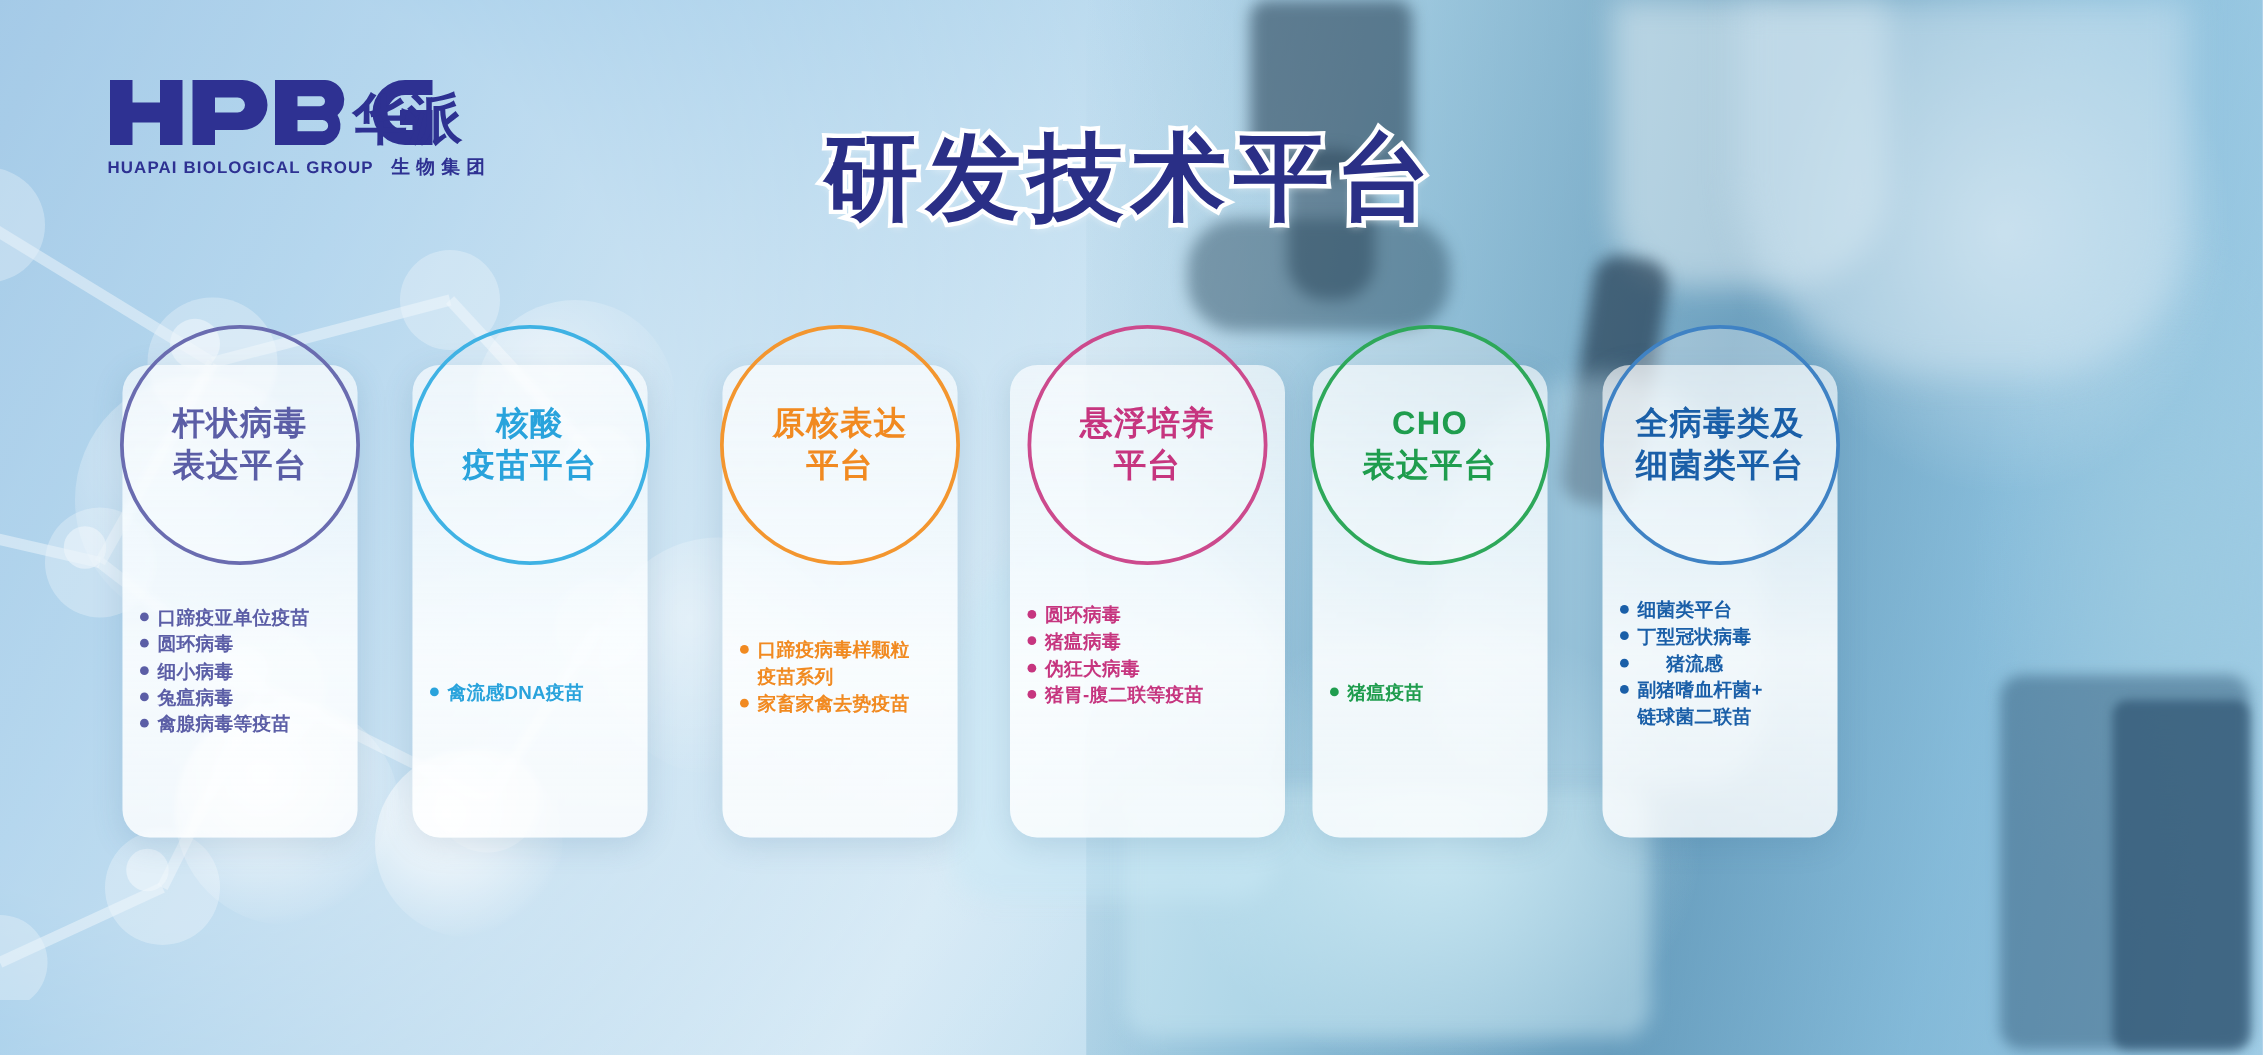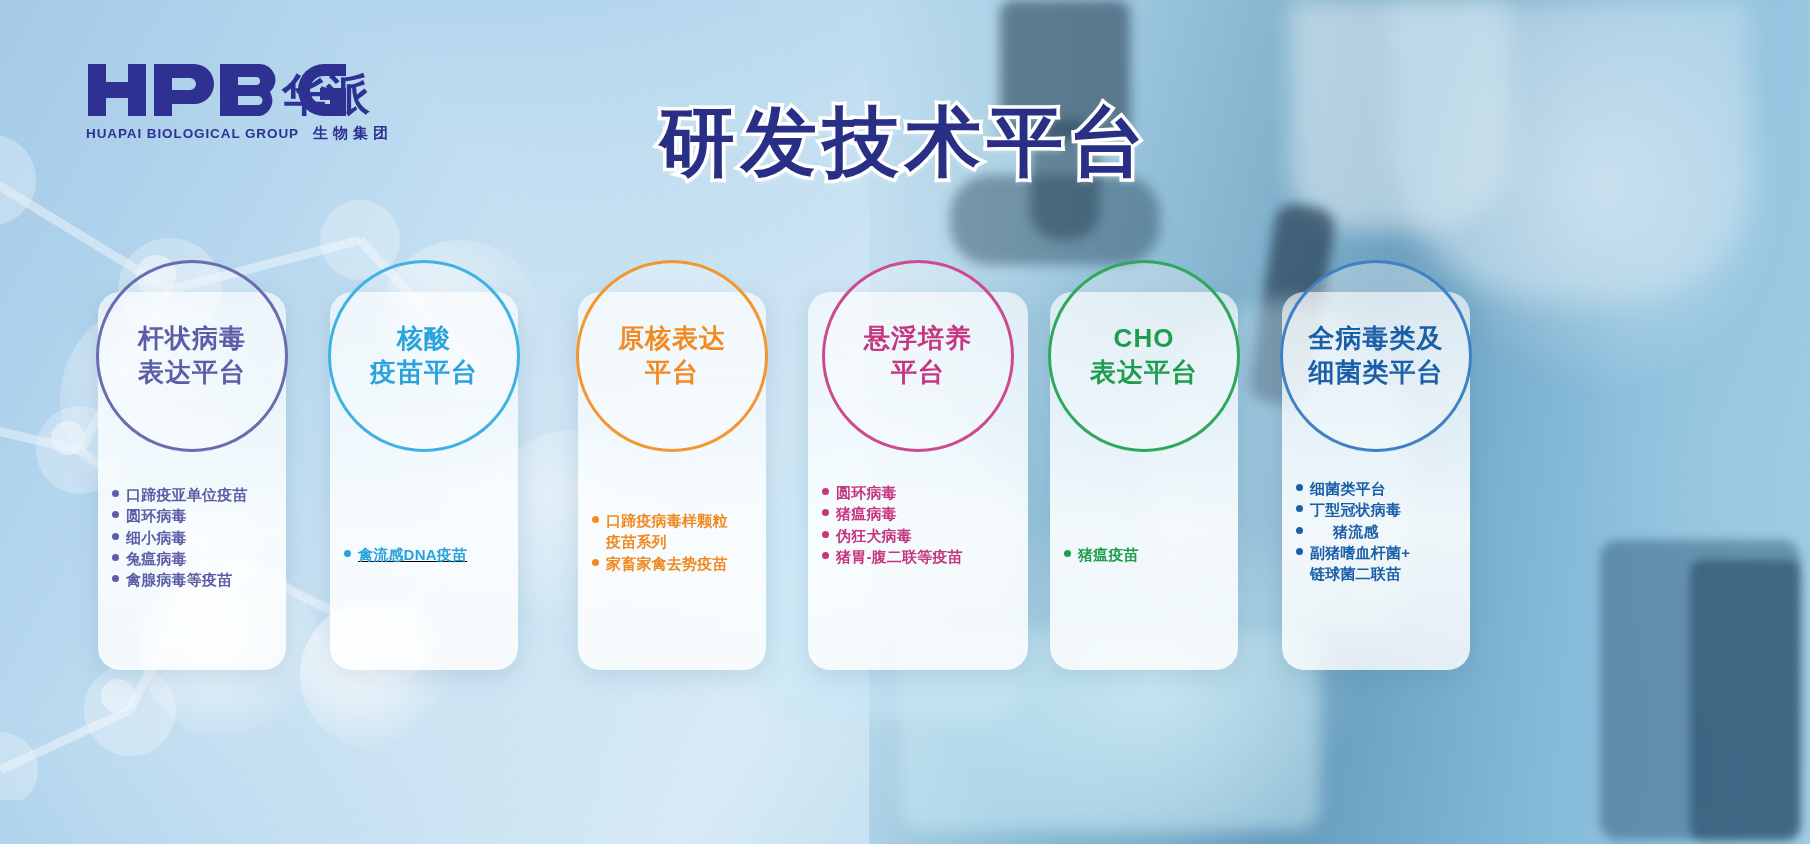--- a/index.html
+++ b/index.html
@@ -219,21 +219,21 @@
             <span class="txt" style="color: rgb(91, 94, 166);">禽腺病毒等疫苗</span>
           </div>
       </div>
     </div>
 
     <div class="card" id="card1">
       <div class="ring" style="border-color: rgb(63, 178, 228);">
         <div class="ring-title" style="color: rgb(41, 163, 220);">核酸
 疫苗平台</div>
       </div>
-      <div class="bullets" style="top: 252px; text-decoration: underline;">
+      <div class="bullets" style="top: 252px;">
         <div class="bullet">
             <span class="dot" style="background: rgb(41, 163, 220);"></span>
             <span class="txt" style="color: rgb(41, 163, 220);">禽流感DNA疫苗</span>
           </div>
       </div>
     </div>
 
     <div class="card" id="card2">
       <div class="ring" style="border-color: rgb(243, 150, 47);">
         <div class="ring-title" style="color: rgb(241, 138, 33);">原核表达

